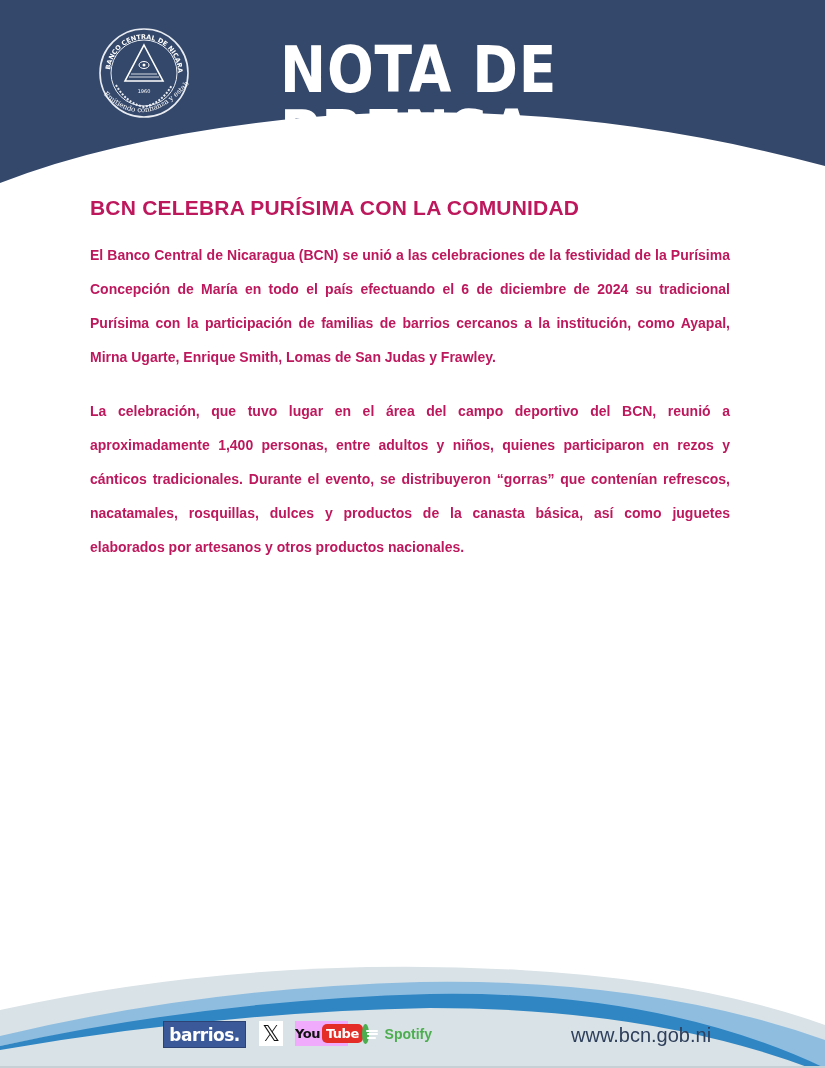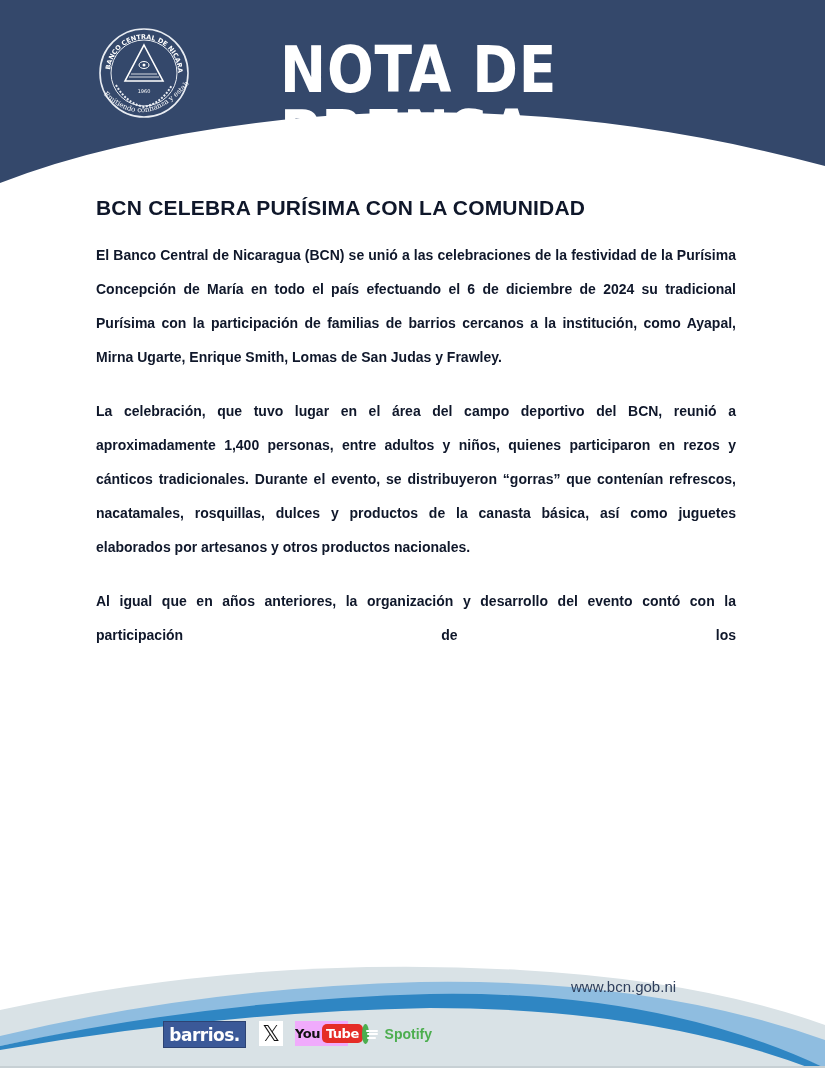--- a/index.html
+++ b/index.html
@@ -14,22 +14,22 @@
     }
     .header-title {
       position: absolute; left: 280px; top: 38px;
       color: #ffffff; font-weight: bold;
       font-family: "DejaVu Sans", sans-serif;
       font-size: 64px; letter-spacing: 1px;
       transform: scaleX(0.86); transform-origin: left top;
       line-height: 1;
     }
     .content {
-      position: absolute; left: 96px; top: 196px; width: 640px;
-      color: #0f172a;
+      position: absolute; left: 90px; top: 196px; width: 640px;
+      color: #be185d;
     }
     .headline {
       font-size: 21px; font-weight: bold; margin: 0 0 18px 0;
       letter-spacing: 0.2px;
     }
     .para {
       font-size: 14px; font-weight: bold; line-height: 34px;
       text-align: justify; margin: 0 0 20px 0;
     }
     .footer-bg { position: absolute; left: 0; top: 960px; width: 825px; height: 108px; }
@@ -59,21 +59,21 @@
       left: 362px; width: 70px; color: #4cae4f; font-weight: bold; font-size: 14px;
       gap: 16px;
     }
     .spotify .dot {
       width: 20px; height: 20px; border-radius: 50%; background: #4cae4f; position: relative;
     }
     .spotify .dot i {
       position: absolute; left: 4px; height: 2px; background: #fff; border-radius: 2px; display: block;
     }
     .website {
-      position: absolute; left: 571px; top: 978px; color: #2f3f5c; font-size: 15px;
+      position: absolute; left: 571px; top: 1024px; color: #2f3f5c; font-size: 20px;
     }
   </style>
 </head>
 <body>
 
 <svg class="header-bg" viewBox="0 0 825 200" preserveAspectRatio="none">
   <path d="M0,0 L825,0 L825,166 Q560,95 300,118 Q120,136 0,183 Z" fill="#34486b"></path>
 </svg>
 
 <svg class="seal" viewBox="0 0 96 104">
@@ -94,21 +94,20 @@
     <textPath href="#ringbottom" startOffset="2%">Emitiendo confianza y estabilidad</textPath>
   </text>
 </svg>
 
 <div class="header-title">NOTA DE PRENSA</div>
 
 <div class="content">
   <div class="headline">BCN CELEBRA PURÍSIMA CON LA COMUNIDAD</div>
   <p class="para">El Banco Central de Nicaragua (BCN) se unió a las celebraciones de la festividad de la Purísima Concepción de María en todo el país efectuando el 6 de diciembre de 2024 su tradicional Purísima con la participación de familias de barrios cercanos a la institución, como Ayapal, Mirna Ugarte, Enrique Smith, Lomas de San Judas y Frawley.</p>
   <p class="para">La celebración, que tuvo lugar en el área del campo deportivo del BCN, reunió a aproximadamente 1,400 personas, entre adultos y niños, quienes participaron en rezos y cánticos tradicionales. Durante el evento, se distribuyeron “gorras” que contenían refrescos, nacatamales, rosquillas, dulces y productos de la canasta básica, así como juguetes elaborados por artesanos y otros productos nacionales.</p>
-  <p class="para" style="text-align-last: justify;">Al igual que en años anteriores, la organización y desarrollo del evento contó con la participación de los</p>
 </div>
 
 <svg class="footer-bg" viewBox="0 0 825 108" preserveAspectRatio="none">
   <path d="M0,108 L0,50 Q250,-5 520,10 Q700,20 825,65 L825,108 Z" fill="#d9e2e6"></path>
   <path d="M0,76 Q200,28 420,22 Q650,18 825,80 L825,108 Q700,52 430,42 Q220,40 0,86 Z" fill="#8fbde0"></path>
   <path d="M0,86 Q210,40 430,34 Q660,30 825,108 L810,108 Q650,48 430,48 Q220,52 0,90 Z" fill="#2f86c3"></path>
   <rect x="0" y="106" width="825" height="2" fill="#c7d0d4"></rect>
 </svg>
 
 <div class="social fb">barrios.</div>

